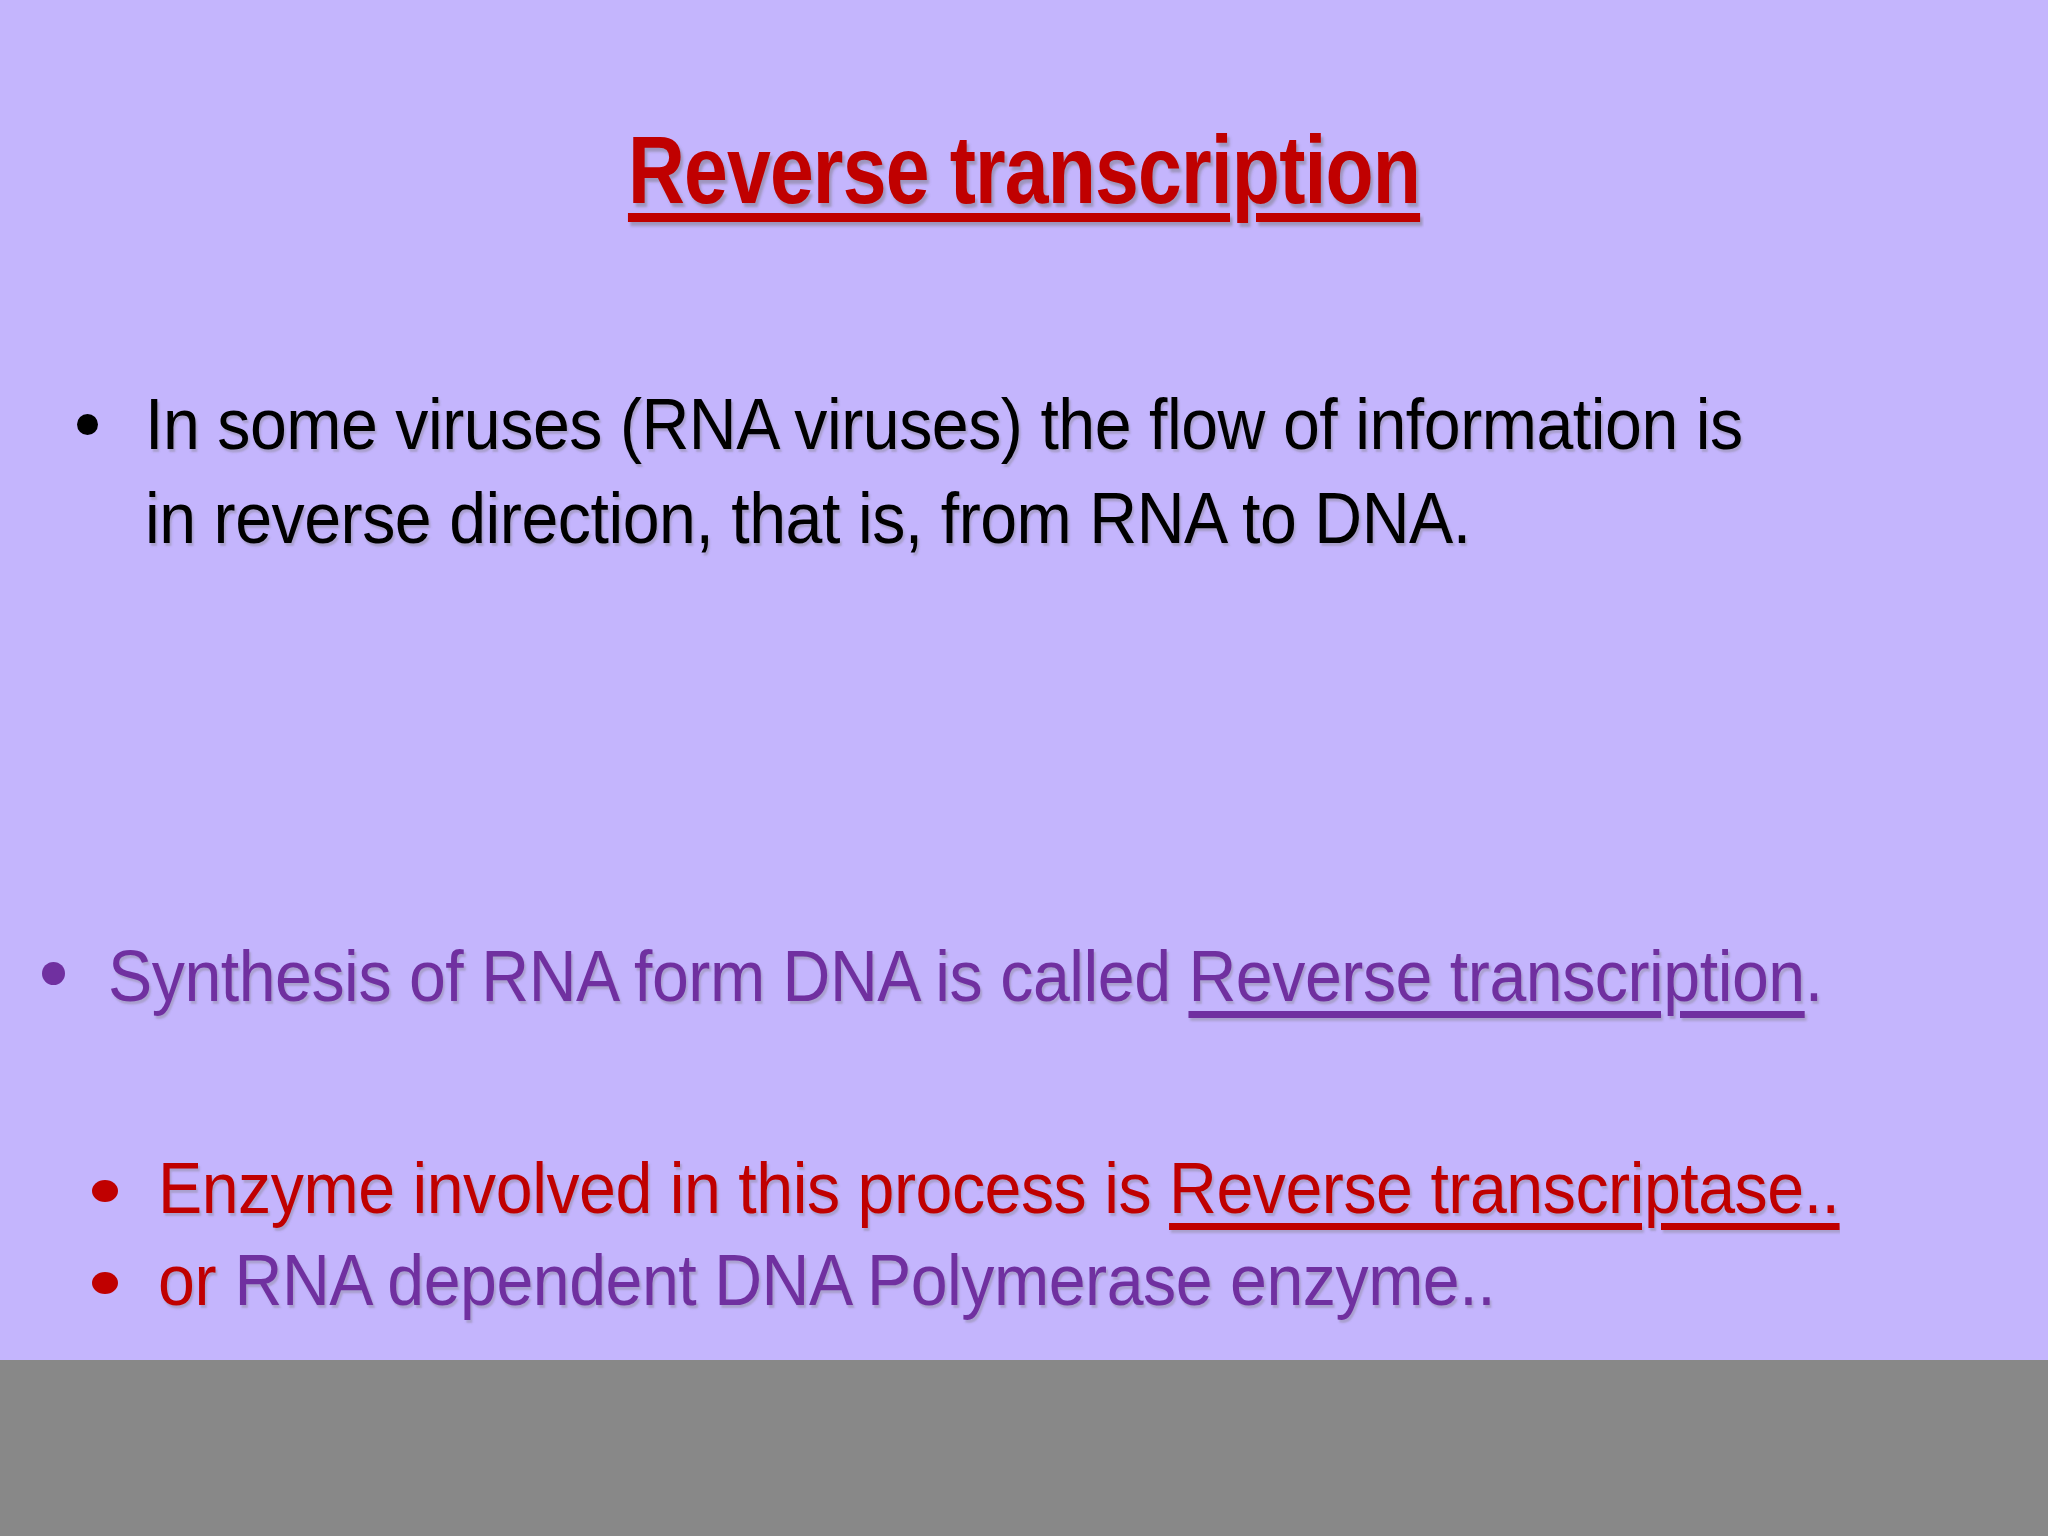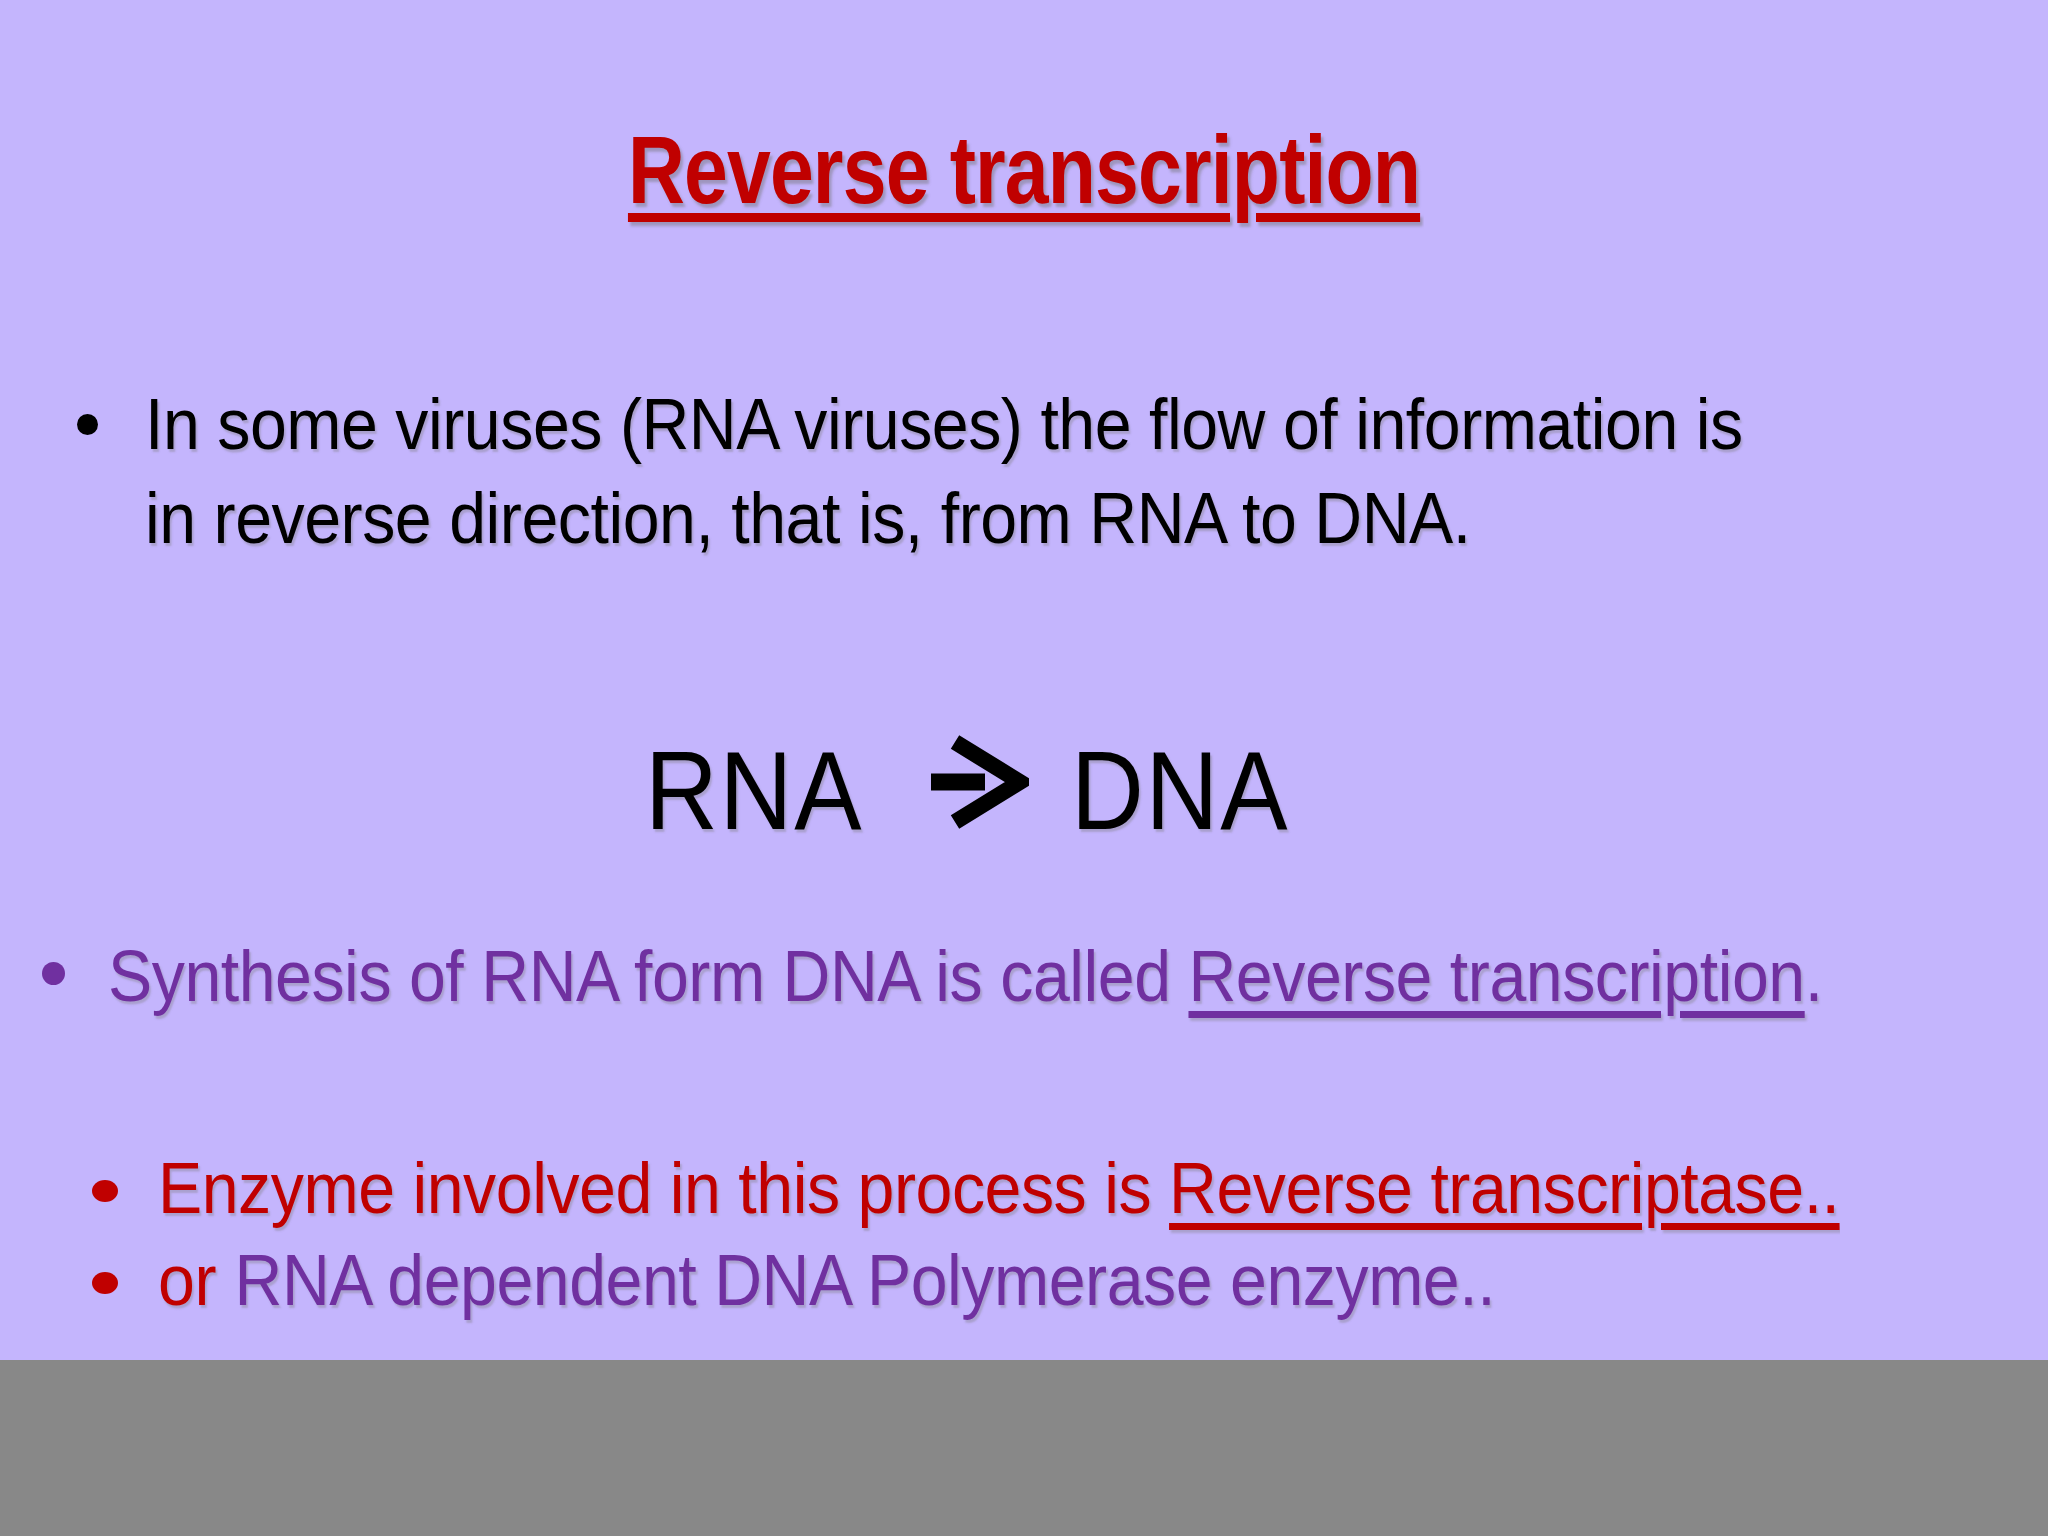--- a/index.html
+++ b/index.html
@@ -79,30 +79,20 @@
   <div class="title-wrap">
     <span class="title-text">Reverse transcription</span>
   </div>
 
   <span class="dot dot-b1"></span>
   <div class="body-txt b1">
     <span class="line">In some viruses (RNA viruses) the flow of information is</span>
     <span class="line">in reverse direction, that is, from RNA to DNA.</span>
   </div>
 
-  <div class="formula">
-    <span class="f-word">RNA</span>
-    <span class="arrow-icon">
-      <svg width="102" height="98" viewBox="0 0 102 98" aria-hidden="true">
-        <line x1="4" y1="49" x2="58" y2="49" stroke="#000000" stroke-width="17"></line>
-        <path d="M28 9 L93 49 L28 89" fill="none" stroke="#000000" stroke-width="16" stroke-linejoin="miter"></path>
-      </svg>
-    </span>
-    <span class="f-word">DNA</span>
-  </div>
 
   <span class="dot dot-b2"></span>
   <div class="body-txt b2">
     <span>Synthesis of RNA form DNA is called </span><span class="seg-underline">Reverse transcription</span><span>.</span>
   </div>
 
   <span class="dot dot-b3"></span>
   <div class="body-txt b3">
     <span>Enzyme involved in this process is </span><span class="seg-underline">Reverse transcriptase..</span>
   </div>

